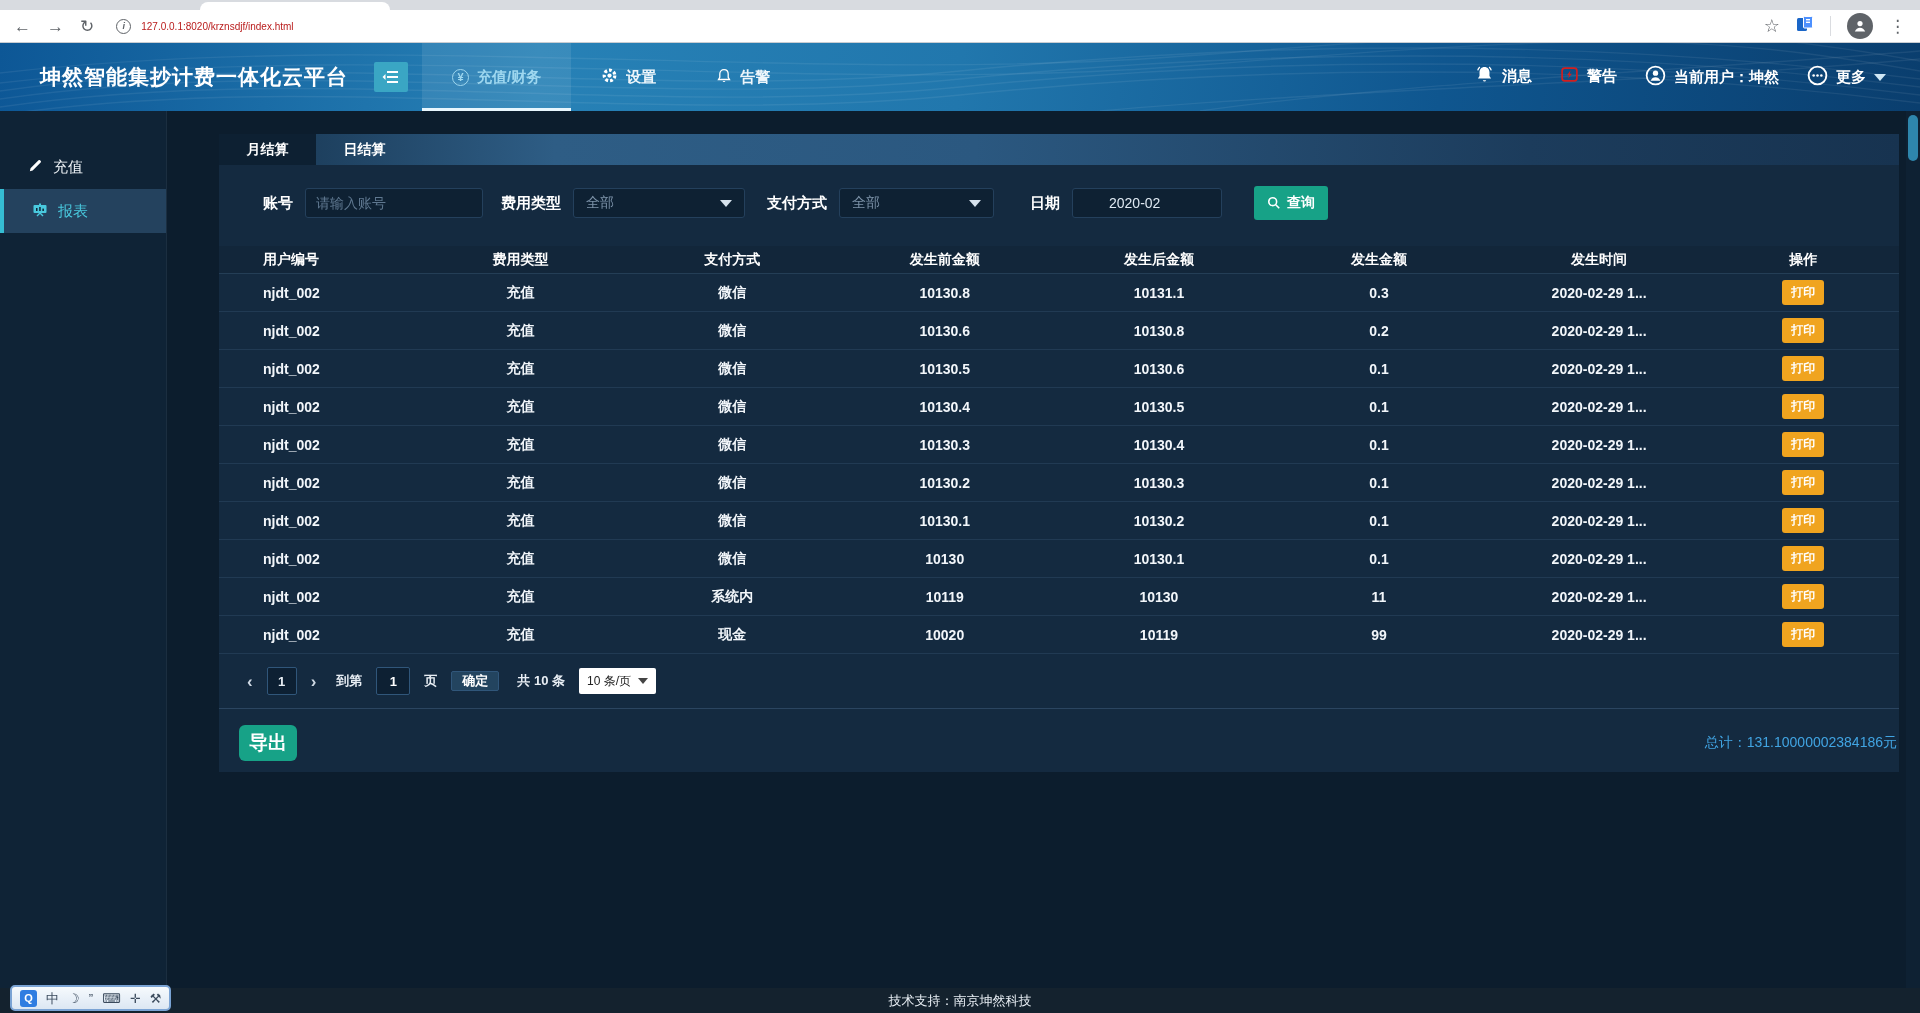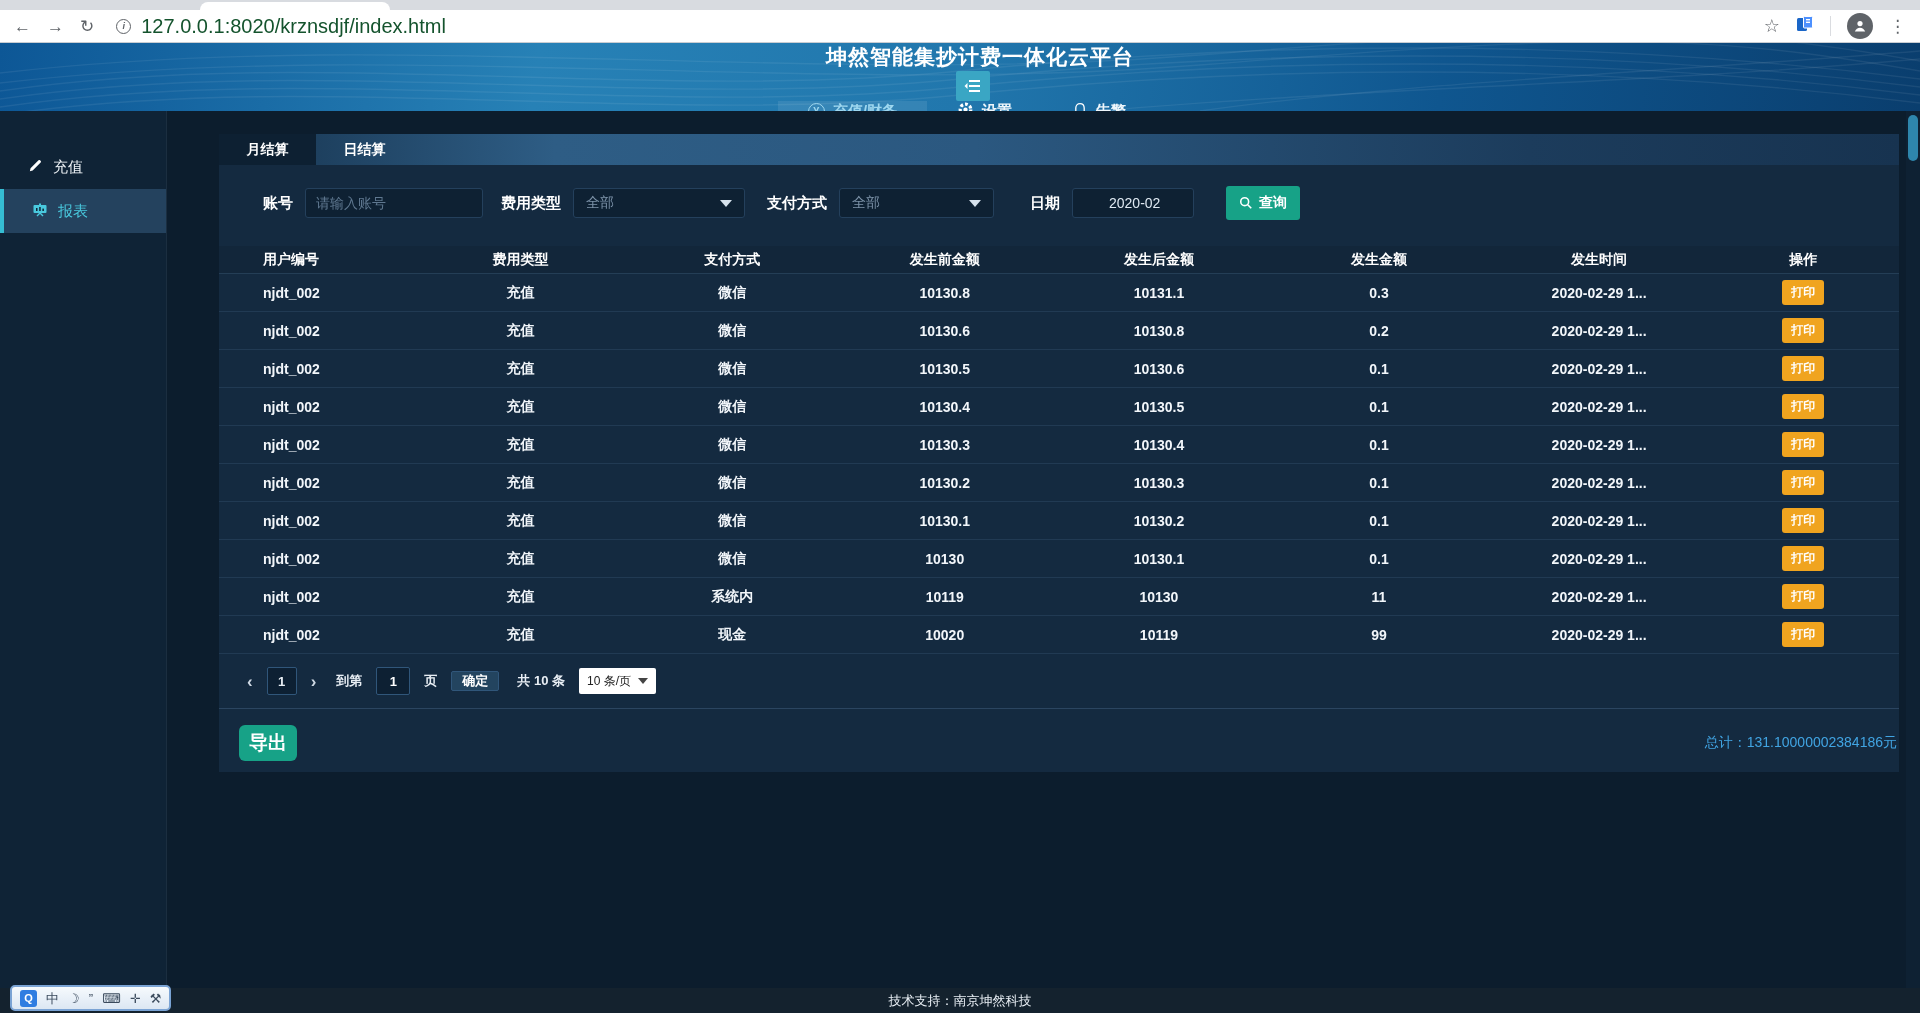--- a/index.html
+++ b/index.html
@@ -7,28 +7,28 @@
   .screen { position:relative; width:1920px; height:1013px; overflow:hidden; background:#0c1d2d; }
 
   
   .chrome { position:absolute; top:0; left:0; width:1920px; height:43px; background:#fff; border-bottom:1px solid #c9cdd2; }
   .tabstrip { height:10px; background:#d8dbe0; position:relative; }
   .tab-shape { position:absolute; left:200px; top:2px; width:190px; height:8px; background:#fff; border-radius:8px 8px 0 0; }
   .toolbar { height:32px; display:flex; align-items:center; padding:0 14px; gap:16px; }
   .nav-glyph { font-size:17px; color:#5f6368; line-height:1; cursor:default; }
   .omnibox { display:flex; align-items:center; gap:10px; flex:1; height:26px; padding:0 6px; }
   .info-badge { width:15px; height:15px; border:1.6px solid #5f6368; border-radius:50%; color:#5f6368; font-size:9px; display:flex; align-items:center; justify-content:center; font-style:italic; font-weight:bold; }
-  .url { font-size:20px; color:#14532d; }
+  .url { font-size:10px; color:#b91c1c; }
   .chrome-right { display:flex; align-items:center; gap:16px; margin-left:auto; }
   .chrome-sep { width:1px; height:20px; background:#dadce0; }
   .avatar { width:26px; height:26px; border-radius:50%; background:#5f6368; display:flex; align-items:center; justify-content:center; }
 
   
   .app-header { position:absolute; top:43px; left:0; width:1920px; height:68px; overflow:hidden; display:flex; align-items:center;
-    background:linear-gradient(96deg,#0d5796 0%,#2781b6 28%,#2177ad 50%,#0f568f 75%,#0a3e6e 100%);flex-direction:column; }
+    background:linear-gradient(96deg,#0d5796 0%,#2781b6 28%,#2177ad 50%,#0f568f 75%,#0a3e6e 100%); }
   .waves { position:absolute; top:0; left:0; }
   .brand { margin-left:40px; font-size:21px; font-weight:bold; color:#fff; letter-spacing:1px; z-index:1; white-space:nowrap; }
   .menu-toggle { margin-left:26px; width:34px; height:30px; background:#3aa6c4; border-radius:2px; display:flex; align-items:center; justify-content:center; z-index:1; cursor:pointer; flex:none; }
   .main-nav { display:flex; height:100%; margin-left:14px; z-index:1; }
   .nav-item { padding:0 30px; display:flex; align-items:center; gap:8px; color:#eef6fb; font-size:15px; font-weight:bold; position:relative; cursor:pointer; white-space:nowrap; }
   .nav-item.active { background:rgba(255,255,255,0.09); color:#9ed7ef; }
   .nav-item.active::after { content:""; position:absolute; left:0; bottom:0; height:3px; width:100%; background:#e8f6fd; }
   .yen-badge { width:17px; height:17px; border:1.5px solid currentColor; border-radius:50%; font-size:11px; display:flex; align-items:center; justify-content:center; }
   .header-right { margin-left:auto; margin-right:34px; display:flex; align-items:flex-start; gap:28px; z-index:1; color:#fff; font-size:15px; font-weight:bold; }
   .hr-item { display:flex; align-items:center; gap:8px; cursor:pointer; white-space:nowrap; }
@@ -43,21 +43,21 @@
   .content { position:absolute; left:167px; top:111px; right:14px; bottom:25px; background:#0c1d2d; }
   .panel { position:absolute; left:46px; top:23px; width:1680px; height:638px; background:#142a40;margin-left:6px; }
   .panel-tabs { height:31px; display:flex; background:linear-gradient(90deg,#17344f 0%,#2e5d85 20%,#2b5880 45%,#1c3c5c 78%,#173350 100%); }
   .ptab { width:97px; display:flex; align-items:center; justify-content:center; color:#fff; font-size:14px; font-weight:bold; cursor:pointer; }
   .ptab.active { background:#0d2032; }
 
   .filters { margin-top:20px; height:36px; display:flex; align-items:center; padding-left:44px; font-size:15px; color:#fff; font-weight:bold; }
   .f-label { margin-right:12px; white-space:nowrap; }
   .f-input { width:178px; height:30px; background:#0e2133; border:1px solid #24405c; border-radius:3px; color:#dfe9f2; padding:0 10px; font-size:14px; font-family:inherit; }
   .f-input::placeholder { color:#5f7890; }
-  .f-date { width:122px;padding-left:36px; }
+  .f-date { width:150px;padding-left:36px; }
   .f-select { width:172px; height:30px; background:#0e2133; border:1px solid #24405c; border-radius:3px; color:#7d93a9; font-size:14px; display:flex; align-items:center; justify-content:space-between; padding:3px 12px; font-weight:normal; cursor:pointer; }
   .f-select.narrow { width:155px; }
   .sel-caret { width:0; height:0; border-left:6px solid transparent; border-right:6px solid transparent; border-top:7px solid #d7e3ee; }
   .ml18{margin-left:18px;} .ml22{margin-left:22px;} .ml36{margin-left:36px;} .ml32{margin-left:32px;}
   .search-btn { height:34px; padding:0 13px; background:#17a287; border:none; border-radius:3px; color:#fff; font-size:14px; font-weight:bold; display:flex; align-items:center; gap:6px; cursor:pointer; font-family:inherit; }
 
   .data-table { margin-top:25px; }
   .thead { display:flex; height:28px; align-items:center; font-weight:bold; color:#fff; font-size:14px; background:#12263a; border-bottom:1px solid rgba(84,124,160,0.28); }
   .trow { display:flex; height:38px; align-items:center; color:#f2f6fa; font-size:14px; font-weight:bold; border-bottom:1px solid rgba(84,124,160,0.20); }
   .cell { text-align:center; }

